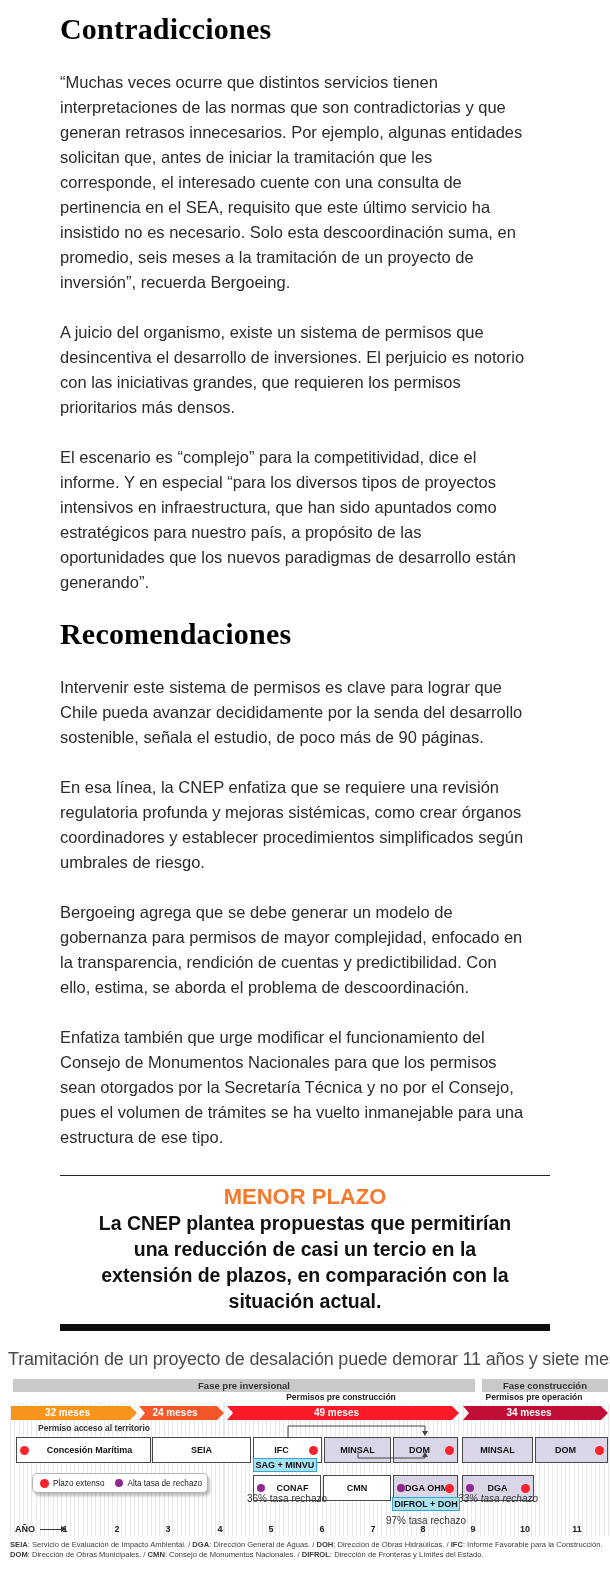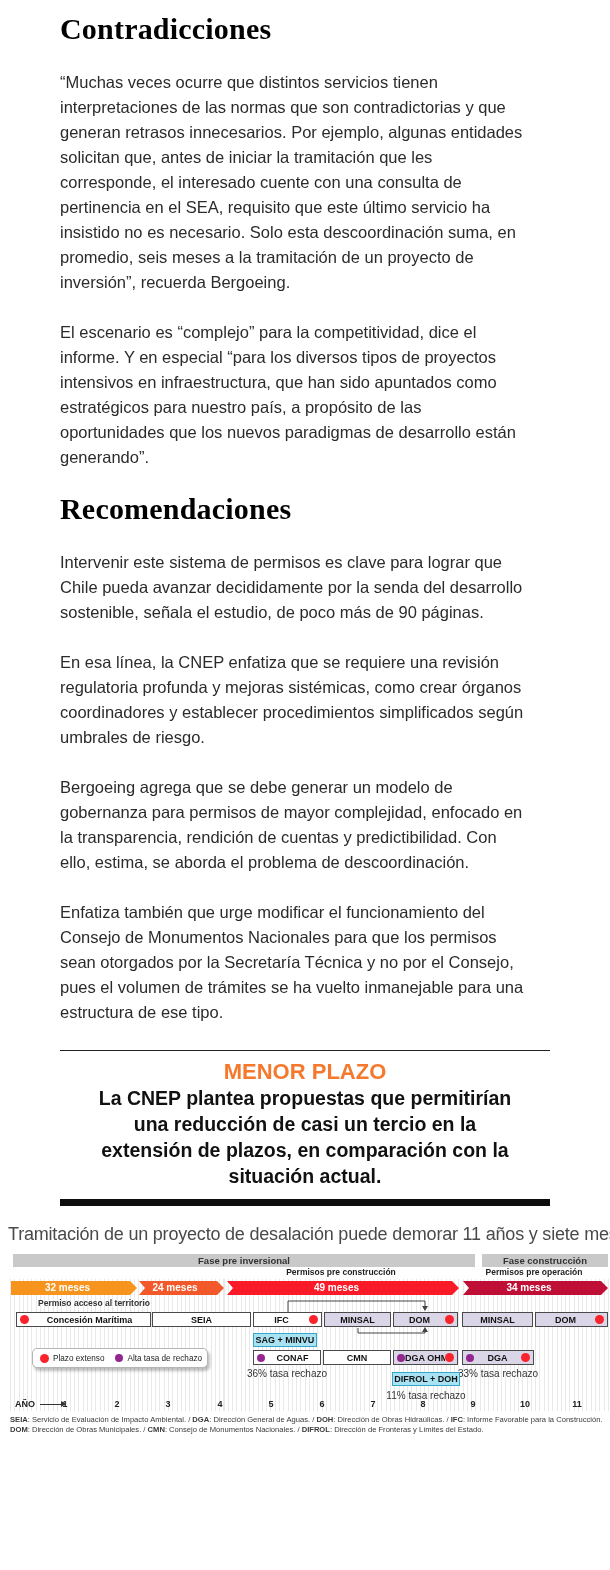--- a/index.html
+++ b/index.html
@@ -53,21 +53,21 @@
   .ribbon{
     position:absolute;top:59px;height:14px;color:#fff;font-weight:bold;
     font-size:10px;line-height:14px;text-align:center;padding-right:13px;
   }
   .tip{clip-path:polygon(0 0,calc(100% - 7px) 0,100% 50%,calc(100% - 7px) 100%,0 100%);}
   .tipnotch{clip-path:polygon(0 0,calc(100% - 7px) 0,100% 50%,calc(100% - 7px) 100%,0 100%,6px 50%);}
   .rownote{
     position:absolute;left:38px;top:76px;font-size:8.5px;font-weight:bold;color:#333;
   }
   .pbox{
-    position:absolute;height:15px;border:1px solid #4a4a4a;background:#fff;
+    position:absolute;height:26px;border:1px solid #4a4a4a;background:#fff;
     display:flex;align-items:center;font-size:9px;font-weight:bold;color:#111;
   }
   .pbox .lbl{flex:1;text-align:center;white-space:nowrap;overflow:hidden;}
   .row1{top:90px;}
   .row2{top:128px;}
   .lav{background:#DBD5E8;}
   .cyanbox{
     position:absolute;height:14px;background:#A9E2F3;border:1px solid #35A7CB;
     display:flex;align-items:center;justify-content:center;
     font-size:9px;font-weight:bold;color:#111;white-space:nowrap;
@@ -106,20 +106,24 @@
   <h1 class="serif-heading">Contradicciones</h1>
   <p class="para">“Muchas veces ocurre que distintos servicios tienen
 interpretaciones de las normas que son contradictorias y que
 generan retrasos innecesarios. Por ejemplo, algunas entidades
 solicitan que, antes de iniciar la tramitación que les
 corresponde, el interesado cuente con una consulta de
 pertinencia en el SEA, requisito que este último servicio ha
 insistido no es necesario. Solo esta descoordinación suma, en
 promedio, seis meses a la tramitación de un proyecto de
 inversión”, recuerda Bergoeing.</p>
+  <p class="para">A juicio del organismo, existe un sistema de permisos que
+desincentiva el desarrollo de inversiones. El perjuicio es notorio
+con las iniciativas grandes, que requieren los permisos
+prioritarios más densos.</p>
   <p class="para">El escenario es “complejo” para la competitividad, dice el
 informe. Y en especial “para los diversos tipos de proyectos
 intensivos en infraestructura, que han sido apuntados como
 estratégicos para nuestro país, a propósito de las
 oportunidades que los nuevos paradigmas de desarrollo están
 generando”.</p>
 
   <h1 class="serif-heading second">Recomendaciones</h1>
   <p class="para">Intervenir este sistema de permisos es clave para lograr que
 Chile pueda avanzar decididamente por la senda del desarrollo
@@ -217,23 +221,23 @@
     <span class="lbl">DGA OHM</span>
     <span class="dR mR"></span>
   </div>
   <div class="pbox row2 lav" style="left:462px;width:72px;">
     <span class="dP mL"></span>
     <span class="lbl">DGA</span>
     <span class="dR mR"></span>
   </div>
 
   <div class="rate" style="left:245px;top:146px;">36% tasa rechazo</div>
-  <div class="rate" style="left:456px;top:146px;">33% tasa rechazo</div>
+  <div class="rate" style="left:456px;top:146px;font-style:italic;">33% tasa rechazo</div>
   <div class="cyanbox" style="left:392px;width:68px;top:150px;">DIFROL + DOH</div>
-  <div class="rate" style="left:384px;top:168px;">11% tasa rechazo</div>
+  <div class="rate" style="left:384px;top:168px;">97% tasa rechazo</div>
 
   <svg class="connector" width="610" height="235">
     <polyline points="288,90 288,79 425,79 425,85" fill="none" stroke="#444" stroke-width="1"></polyline>
     <polygon points="422,84 428,84 425,89" fill="#444"></polygon>
     <polyline points="358,106 358,111 425,111 425,109" fill="none" stroke="#444" stroke-width="1"></polyline>
     <polygon points="422,110 428,110 425,105" fill="#444"></polygon>
   </svg>
 
   <div class="axis-label">AÑO</div>
   <div class="axis-arrow"></div>

